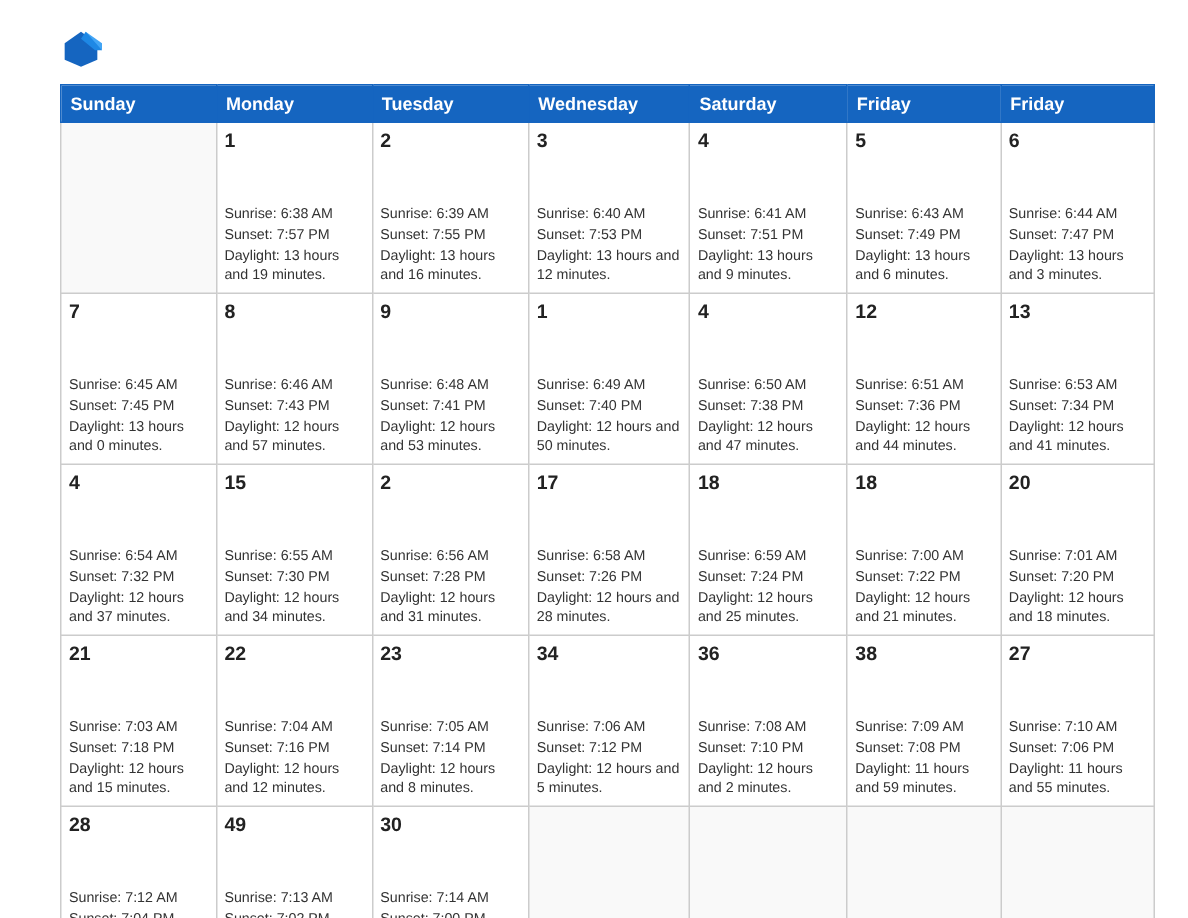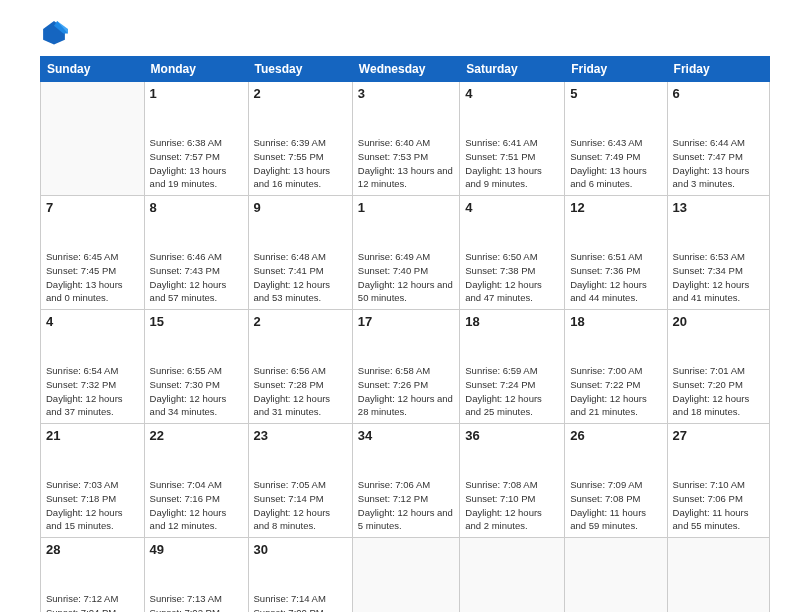--- a/index.html
+++ b/index.html
@@ -224,21 +224,21 @@
           </td>
           <td>
             <div class="day-num">34</div>
             <div class="day-info">Sunrise: 7:06 AM<br>Sunset: 7:12 PM<br>Daylight: 12 hours and 5 minutes.</div>
           </td>
           <td>
             <div class="day-num">36</div>
             <div class="day-info">Sunrise: 7:08 AM<br>Sunset: 7:10 PM<br>Daylight: 12 hours and 2 minutes.</div>
           </td>
           <td>
-            <div class="day-num">26</div>
+            <div class="day-num">38</div>
             <div class="day-info">Sunrise: 7:09 AM<br>Sunset: 7:08 PM<br>Daylight: 11 hours and 59 minutes.</div>
           </td>
           <td>
             <div class="day-num">27</div>
             <div class="day-info">Sunrise: 7:10 AM<br>Sunset: 7:06 PM<br>Daylight: 11 hours and 55 minutes.</div>
           </td>
         </tr>
         <tr>
           <td>
             <div class="day-num">28</div>

